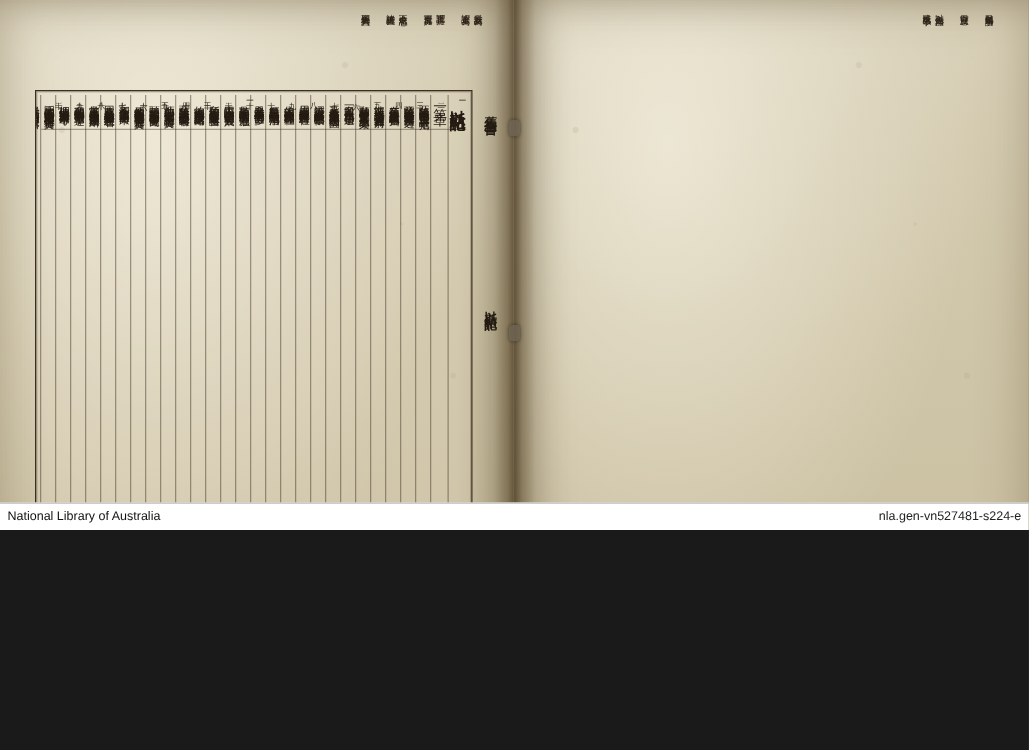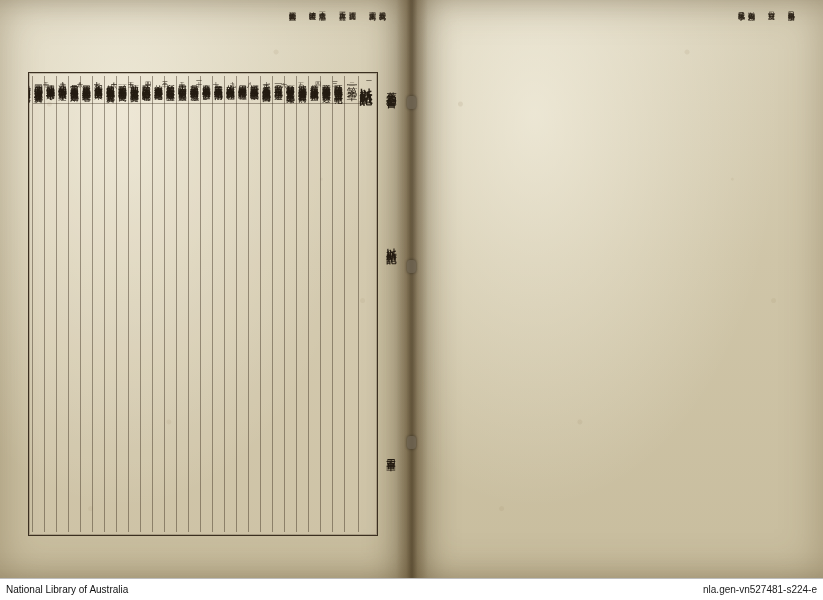--- a/index.html
+++ b/index.html
@@ -9,21 +9,21 @@
   }
   body {
     width: 823px;
     height: 600px;
     overflow: hidden;
     font-family: "DejaVu Sans", sans-serif;
   }
   #scan {
     position: relative;
     width: 823px;
-    height: 600px;
+    height: 424px;
     background: #cfc6ad;
     overflow: hidden;
   }
   
   .page {
     position: absolute;
     top: 0;
     height: 578px;
     background:
       radial-gradient(ellipse at 30% 20%, rgba(255,252,240,0.55), rgba(0,0,0,0) 60%),

